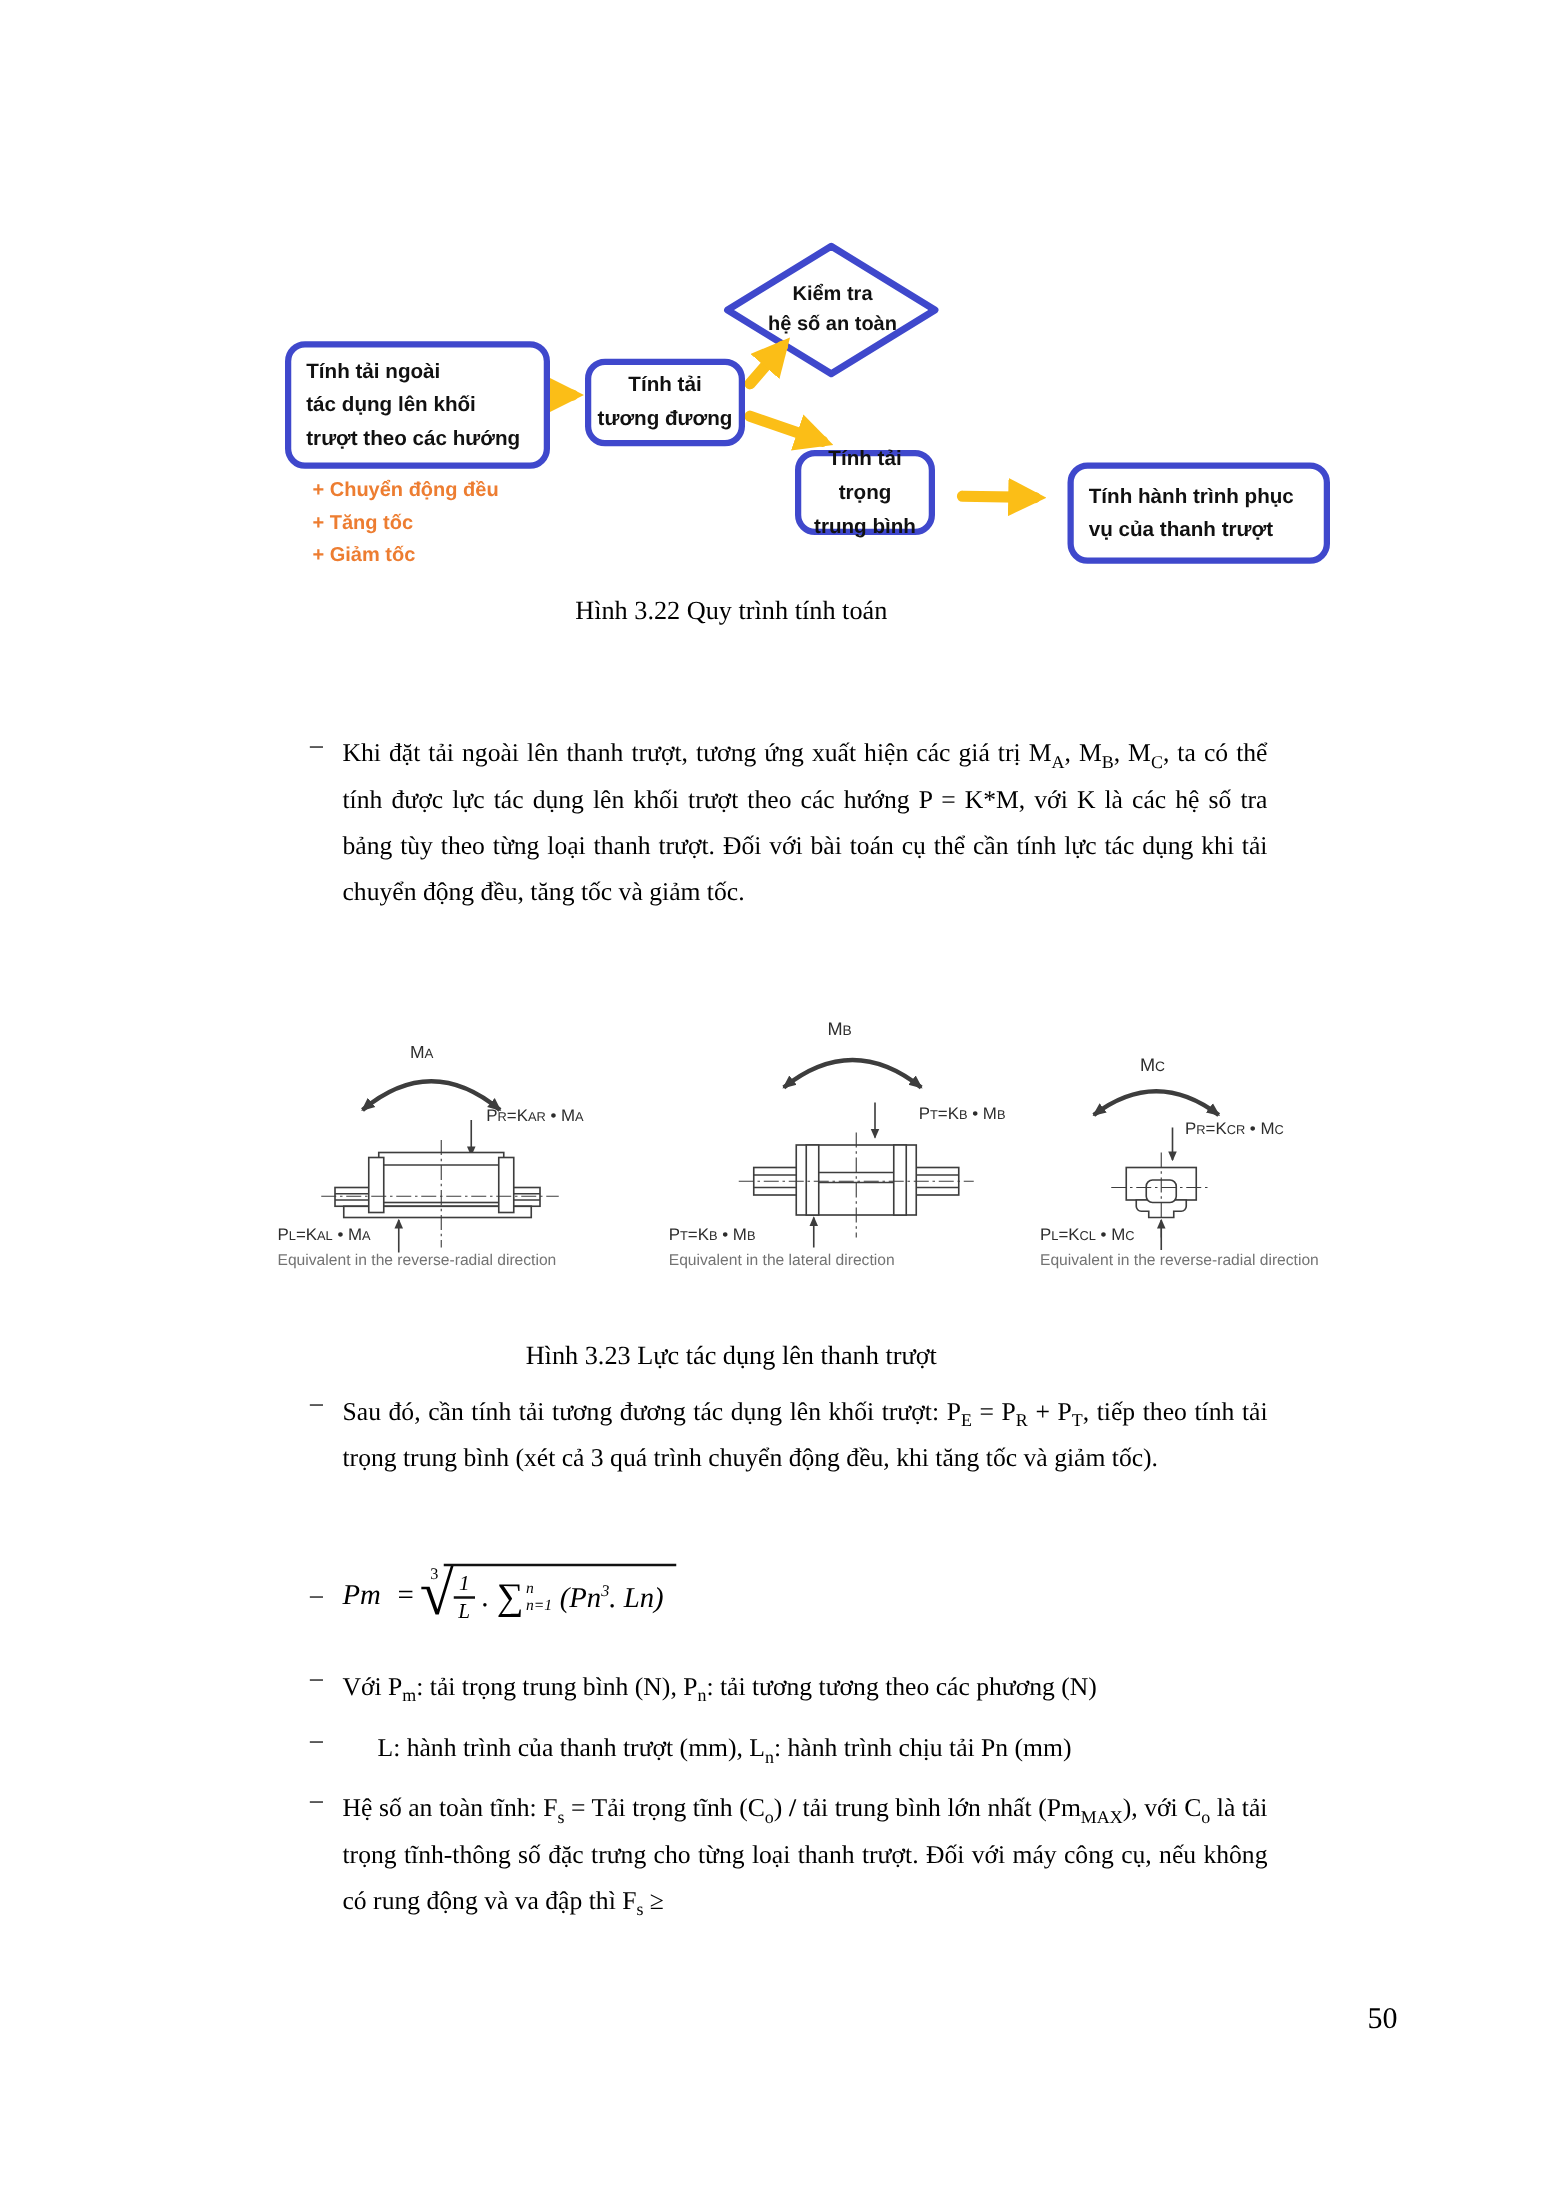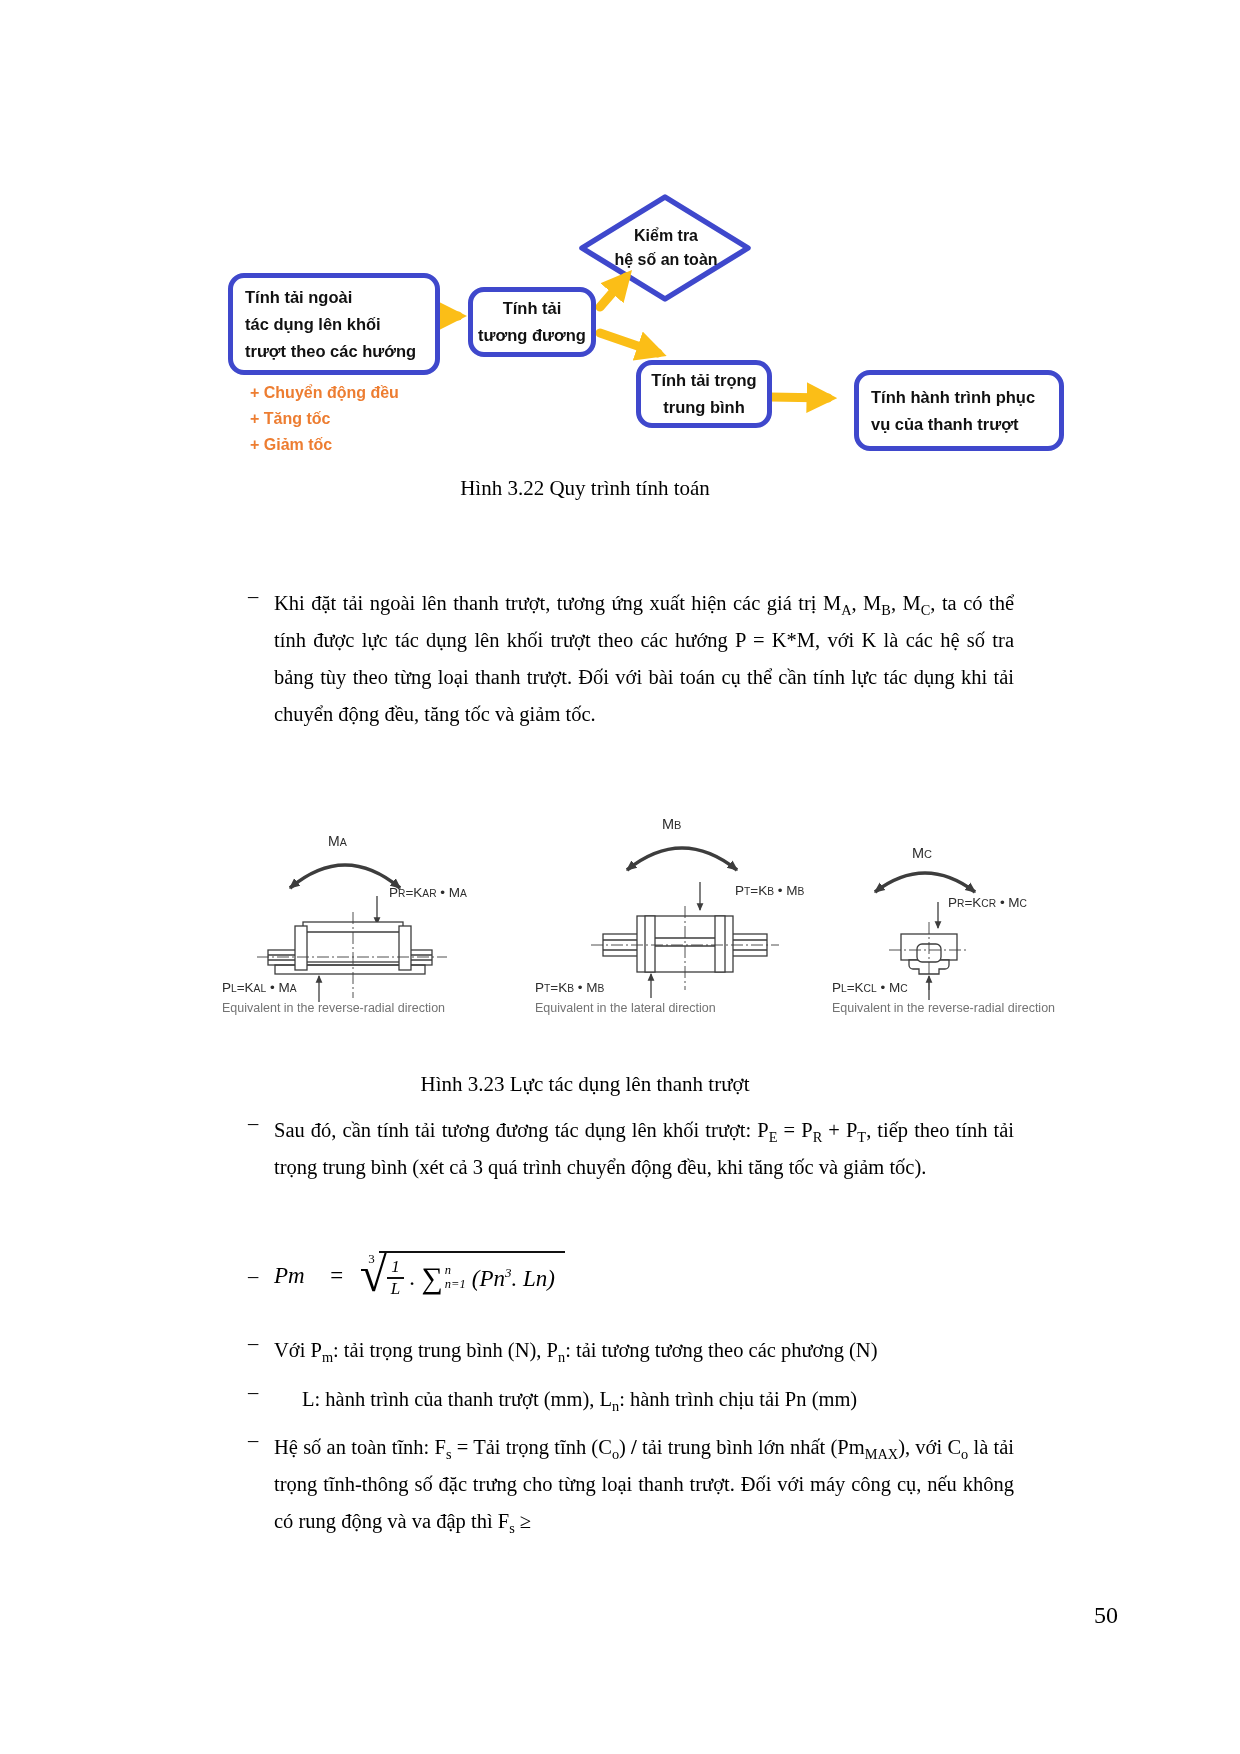--- a/index.html
+++ b/index.html
@@ -26,21 +26,21 @@
   
   .caption{position:absolute;left:155px;width:860px;text-align:center;font-size:21px;}
   .row{position:absolute;left:248px;width:766px;display:flex;}
   .dash{width:26px;flex:0 0 26px;font-size:20.5px;}
   .ptext{width:740px;font-size:20.5px;line-height:37px;text-align:justify;}
   .ptext sub{font-size:70%;line-height:0;}
   .indent1{text-indent:28px;}
 
   
   .formula-row{align-items:center;height:72px;}
-  .formula{display:flex;align-items:center;font-style:italic;font-size:23px;gap:24px;}
+  .formula{display:flex;align-items:center;font-style:italic;font-size:23px;gap:12px;}
   .rootwrap{display:inline-flex;align-items:flex-start;}
   .ridx{font-size:13px;font-style:normal;margin-top:0px;margin-right:-15px;position:relative;z-index:2;}
   .rsign{font-size:50px;line-height:46px;font-style:normal;margin-right:-8px;}
   .rbar{border-top:2.5px solid #111;display:inline-flex;align-items:center;gap:6px;
         padding:4px 10px 2px 8px;}
   .frac{display:inline-flex;flex-direction:column;align-items:center;font-size:17px;line-height:1.15;}
   .frac .fn{border-bottom:2px solid #111;padding:0 4px;}
   .sig{display:inline-flex;align-items:center;gap:2px;}
   .ssym{font-size:30px;font-style:normal;}
   .slims{display:inline-flex;flex-direction:column;font-size:12.5px;line-height:1.1;}
@@ -86,21 +86,21 @@
   </div>
 
   <div class="fc-box fc-center" style="left:468px;top:287px;width:128px;height:70px;text-align:center;">
     <div class="pre">Tính tải
 tương đương</div>
   </div>
 
   <div class="fc-diamond-text">Kiểm tra
 hệ số an toàn</div>
 
-  <div class="fc-box fc-center" style="left:636px;top:360px;width:136px;height:68px;text-align:center;">
+  <div class="fc-box fc-center" style="left:636px;top:360px;width:112px;height:68px;text-align:center;">
     <div class="pre">Tính tải trọng
 trung bình</div>
   </div>
 
   <div class="fc-box fc-left" style="left:854px;top:370px;width:210px;height:81px;">
     <div class="pre">Tính hành trình phục
 vụ của thanh trượt</div>
   </div>
 
   <div class="fc-note" style="top:384px;">+ Chuyển động đều</div>

